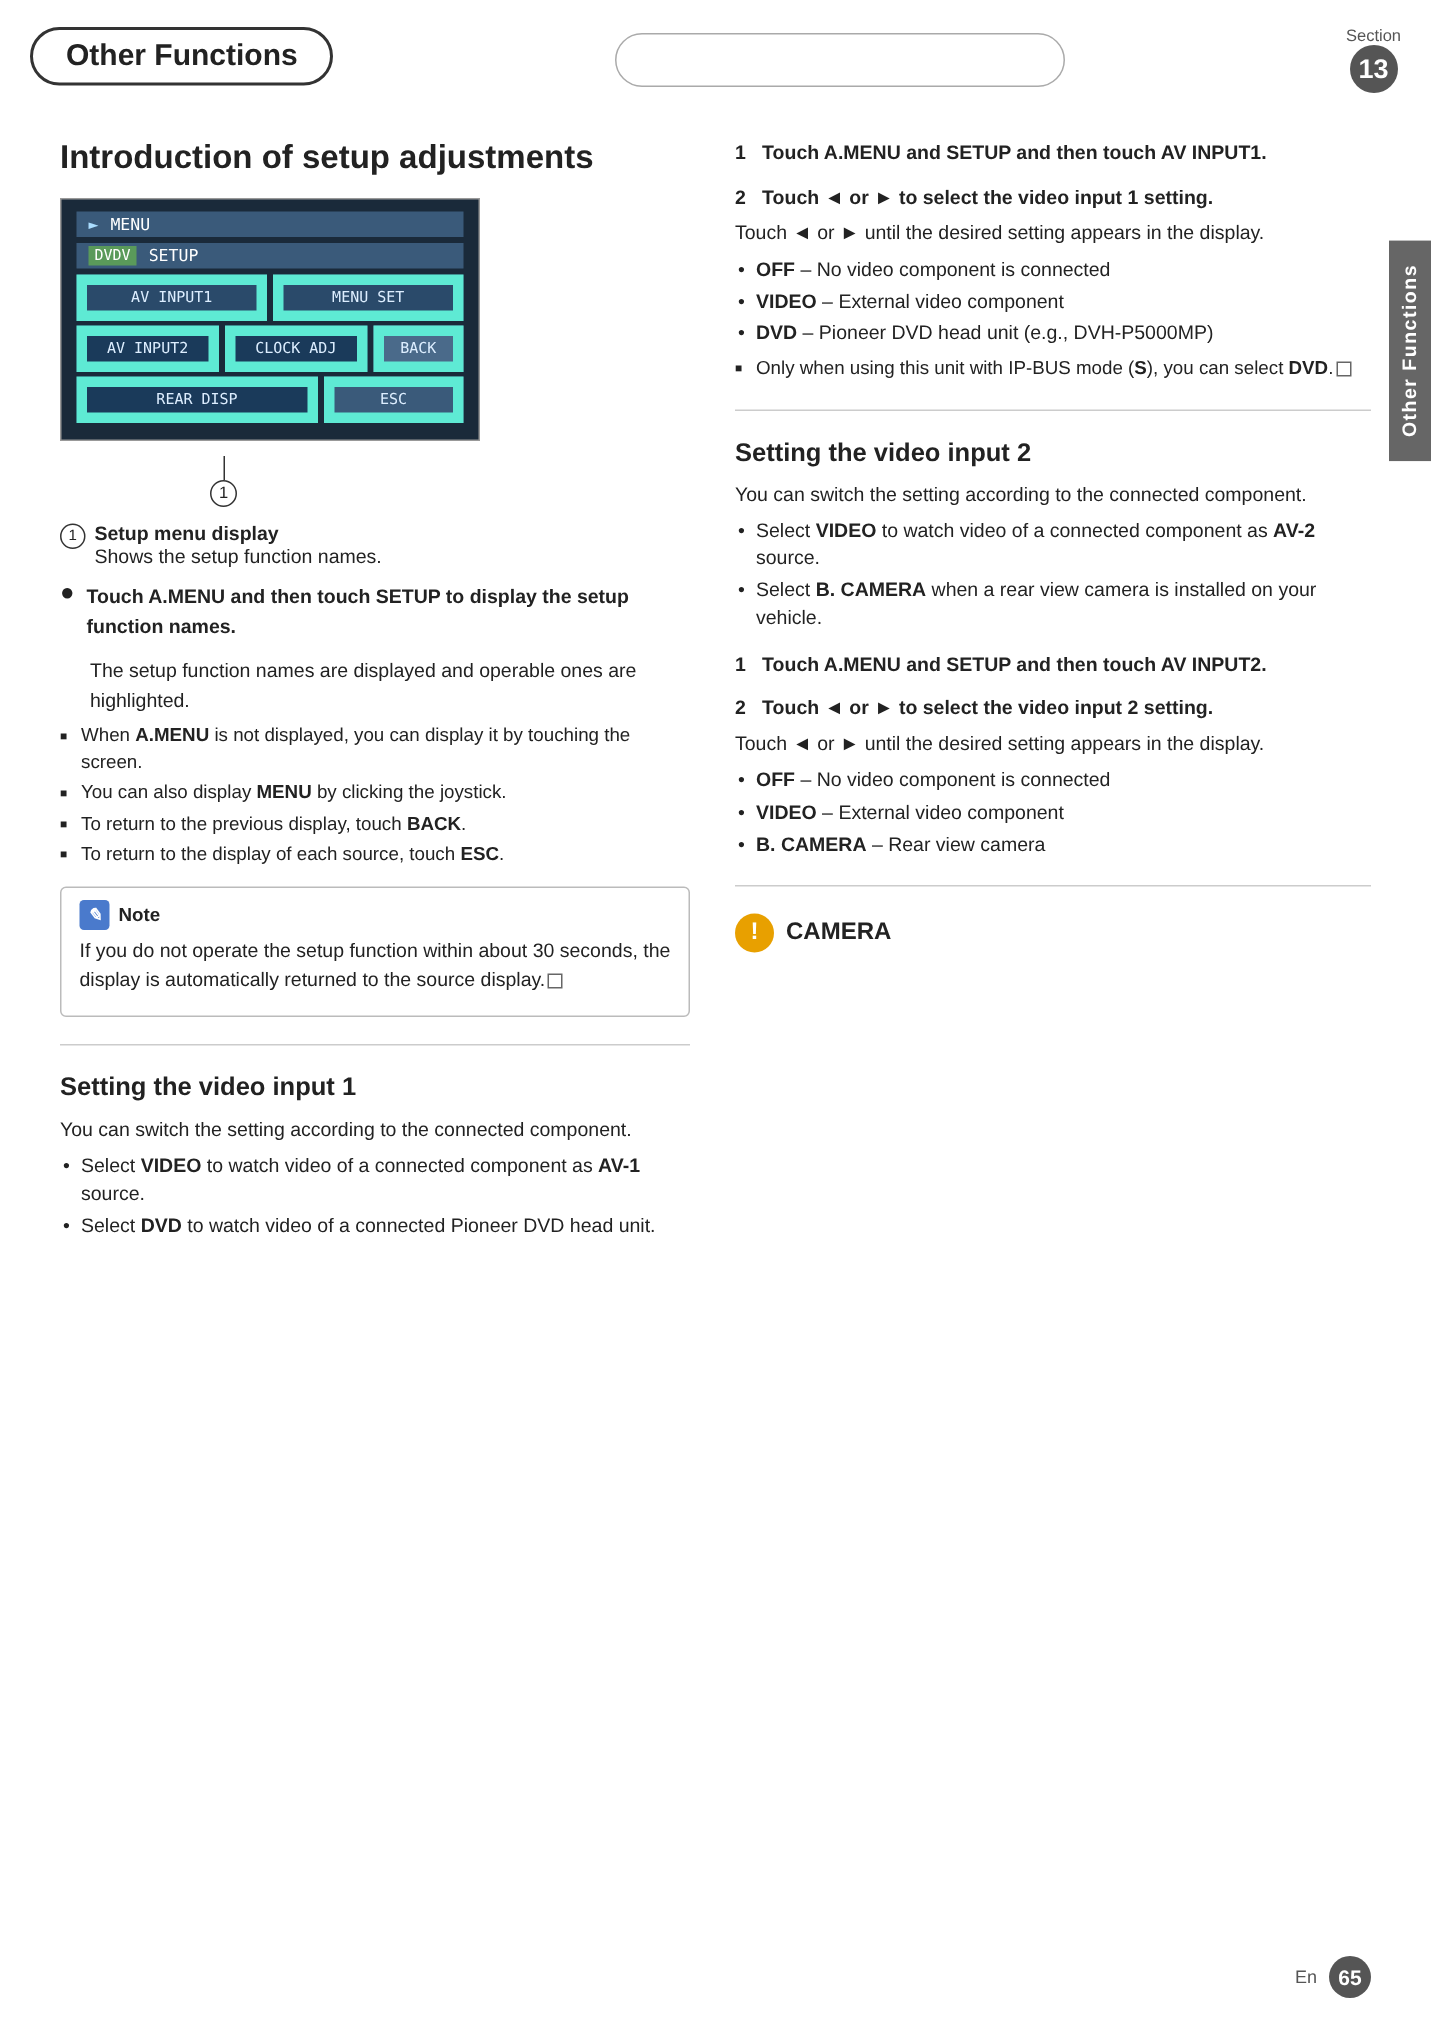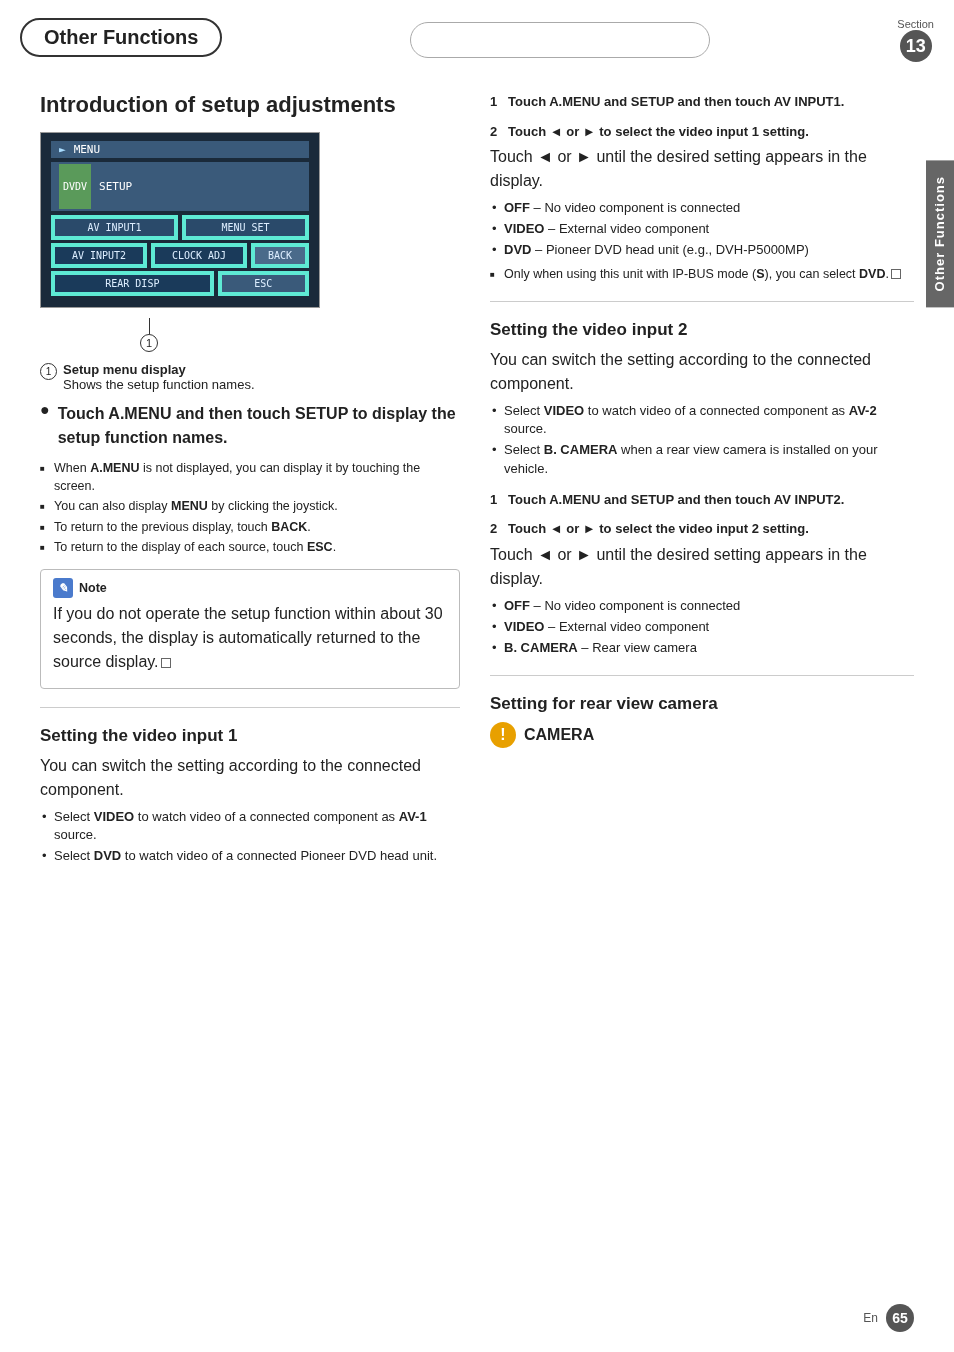--- a/index.html
+++ b/index.html
@@ -107,30 +107,30 @@
       color: #fff;
       padding: 2px 8px;
       margin-bottom: 4px;
       display: flex;
       align-items: center;
       gap: 8px;
       font-size: 11px;
     }
     .setup-menu-img .menu-bar .dvdv {
       background: #5a9a5a;
-      padding: 17px 4px;
+      padding: 1px 4px;
       font-size: 10px;
     }
     .setup-menu-img .menu-row {
       display: flex;
       gap: 4px;
       margin: 3px 0;
     }
     .setup-menu-img .menu-btn {
-      border: 4px solid #5eead4;
+      border: 7px solid #5eead4;
       padding: 3px 6px;
       font-size: 10px;
       color: #ddeeff;
       background: #2a4a6a;
       flex: 1;
       text-align: center;
     }
     .setup-menu-img .menu-btn.dark {
       background: #1a3a5a;
     }
@@ -274,21 +274,21 @@
       font-size: 13px;
       margin: 12px 0 4px 0;
     }
     .step-sub {
       font-weight: bold;
       font-size: 13px;
       margin: 10px 0 4px 0;
     }
 
     p {
-      font-size: 16px;
+      font-size: 13px;
       line-height: 1.5;
       margin-bottom: 6px;
     }
 
     strong { font-weight: bold; }
 
     .small-square {
       display: inline-block;
       width: 10px;
       height: 10px;
@@ -397,20 +397,21 @@
       <div>
         <strong>Setup menu display</strong><br>
         <span>Shows the setup function names.</span>
       </div>
     </div>
 
     <div style="display:flex; gap:8px; margin: 10px 0 4px 0;">
       <span style="font-size:16px; line-height:1;">●</span>
       <p><strong>Touch A.MENU and then touch SETUP to display the setup function names.</strong></p>
     </div>
+    <p style="margin-left:20px;">The setup function names are displayed and operable ones are highlighted.</p>
 
     <ul class="sq-bullet">
       <li>When <strong>A.MENU</strong> is not displayed, you can display it by touching the screen.</li>
       <li>You can also display <strong>MENU</strong> by clicking the joystick.</li>
       <li>To return to the previous display, touch <strong>BACK</strong>.</li>
       <li>To return to the display of each source, touch <strong>ESC</strong>.</li>
     </ul>
 
     <div class="note-box">
       <div class="note-title">
@@ -463,21 +464,20 @@
     <p class="step-sub">2&nbsp;&nbsp;&nbsp;Touch ◄ or ► to select the video input 2 setting.</p>
     <p>Touch ◄ or ► until the desired setting appears in the display.</p>
     <ul class="bullet-list">
       <li><strong>OFF</strong> – No video component is connected</li>
       <li><strong>VIDEO</strong> – External video component</li>
       <li><strong>B. CAMERA</strong> – Rear view camera</li>
     </ul>
 
     <hr class="section-sep">
 
-    <h2 class="subsection-title">Setting for rear view camera</h2>
 
     <div class="caution-box">
       <div class="caution-title">
         <span class="caution-icon">!</span>
         <strong>CAMERA</strong>
       </div>
     </div>
 
   </div>
 

